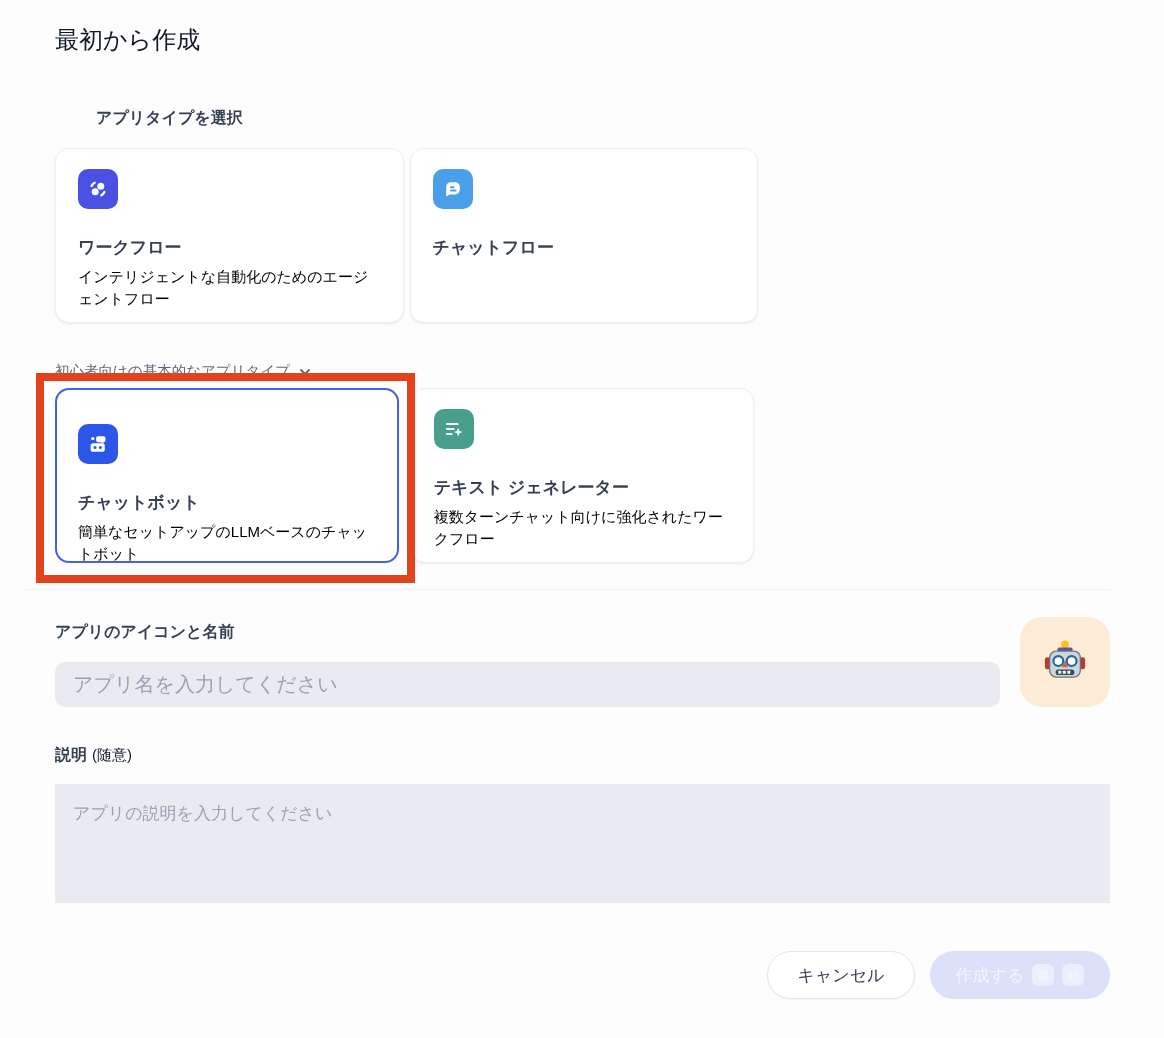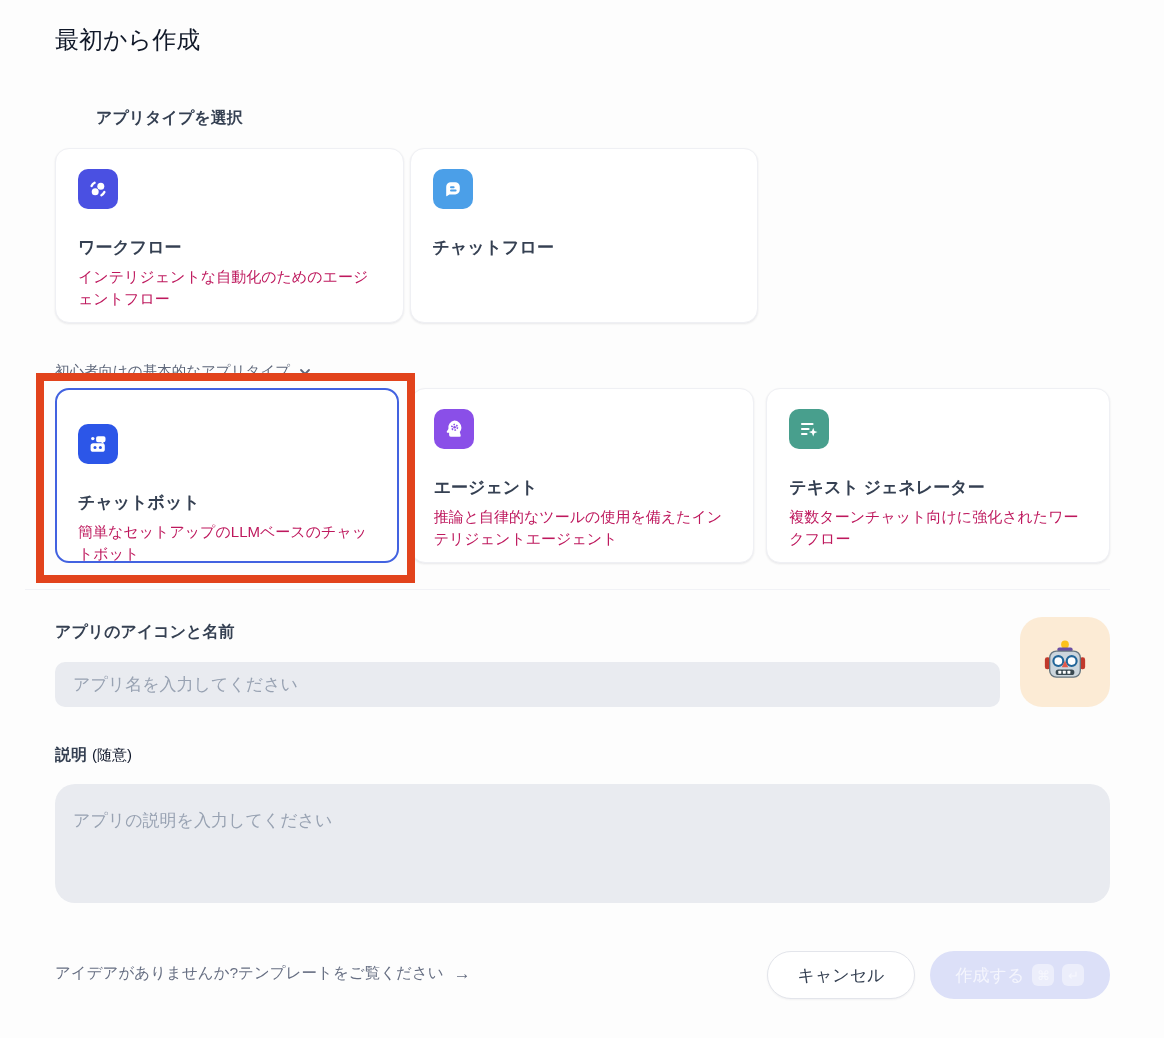--- a/index.html
+++ b/index.html
@@ -10,44 +10,44 @@
 
   .row{position:absolute;display:grid;}
   .row1{left:55px;top:148px;width:703px;grid-template-columns:1fr 1fr;gap:6px;}
   .row2{left:55px;top:388px;width:1055px;grid-template-columns:1fr 1fr 1fr;gap:12px;}
 
   .card{background:#ffffff;border:1px solid #eff0f4;border-radius:14px;height:175px;box-sizing:border-box;
         padding:20px 22px;box-shadow:0 1px 2px rgba(16,24,40,.05),0 1px 3px rgba(16,24,40,.04);cursor:pointer;}
   .card.selected{border:2px solid #4262e0;padding:34px 21px;box-shadow:none;}
   .card-icon{width:40px;height:40px;border-radius:10px;display:flex;align-items:center;justify-content:center;}
   .card-title{margin-top:27px;font-size:17px;font-weight:700;color:#354052;}
-  .card-desc{margin-top:7px;font-size:15px;line-height:22px;color:#be185d;}
+  .card-desc{margin-top:7px;font-size:15px;line-height:22px;color:#000000;}
 
   .beginner-row{position:absolute;left:55px;top:362px;display:flex;align-items:center;gap:7px;
                 font-size:14.5px;color:#5d6679;cursor:pointer;}
 
   .annotation-box{position:absolute;left:36px;top:373px;width:379px;height:210px;border:8px solid #e2431c;
                   box-sizing:border-box;pointer-events:none;z-index:5;}
 
   .divider{position:absolute;left:25px;top:589px;width:1085px;height:1px;background:#f1f2f6;}
 
   .field-label{position:absolute;font-size:16px;font-weight:700;color:#354052;}
   .name-label{left:55px;top:622px;}
   .desc-label{left:55px;top:745px;}
   .optional{font-weight:400;font-size:15px;color:#0f172a;margin-left:5px;}
 
   .name-input{position:absolute;left:55px;top:662px;width:945px;height:45px;background:#e9ebf0;border:none;
-              border-radius:10px;padding:0 18px;font-size:17px;color:#354052;box-sizing:border-box;outline:none;
+              border-radius:10px;padding:0 18px;font-size:20px;color:#354052;box-sizing:border-box;outline:none;
               font-family:"Liberation Sans",sans-serif;}
   .name-input::placeholder{color:#98a2b2;}
   .app-icon{position:absolute;left:1020px;top:617px;width:90px;height:90px;background:#fcebd5;border-radius:22px;
             display:flex;align-items:center;justify-content:center;cursor:pointer;border:none;}
 
   .desc-textarea{position:absolute;left:55px;top:784px;width:1055px;height:119px;background:#e9ebf0;border:none;
-                 border-radius:20px;padding:25px 18px;font-size:17px;color:#354052;box-sizing:border-box;resize:none;
+                 border-radius:0;padding:18px 18px;font-size:17px;color:#354052;box-sizing:border-box;resize:none;
                  outline:none;font-family:"Liberation Sans",sans-serif;}
   .desc-textarea::placeholder{color:#98a2b2;}
 
   .footer-link{position:absolute;left:55px;top:963px;display:flex;align-items:center;gap:10px;
                font-size:15.5px;color:#676f83;cursor:pointer;}
   .footer-arrow{font-size:17px;color:#676f83;}
 
   .btn{position:absolute;top:951px;height:48px;border-radius:24px;font-size:17px;box-sizing:border-box;
        display:flex;align-items:center;justify-content:center;font-family:"Liberation Sans",sans-serif;}
   .cancel-btn{left:767px;width:148px;background:#ffffff;border:1px solid #e3e5eb;color:#354052;cursor:pointer;
@@ -110,31 +110,20 @@
           <path d="M12 4.2 h5.6 a1.9 1.9 0 0 1 1.9 1.9 v2.2 a1.9 1.9 0 0 1 -1.9 1.9 h-0.4 l0.5 1.8 -2.7 -1.8 H12 a1.9 1.9 0 0 1 -1.9 -1.9 V6.1 a1.9 1.9 0 0 1 1.9 -1.9 z" fill="#fff"></path>
           <rect x="4.6" y="11.2" width="14.2" height="8.6" rx="2.6" fill="#fff"></rect>
           <circle cx="9" cy="15.5" r="1.5" fill="#2c56e8"></circle>
           <circle cx="14.4" cy="15.5" r="1.5" fill="#2c56e8"></circle>
         </svg>
       </div>
       <div class="card-title">チャットボット</div>
       <div class="card-desc">簡単なセットアップのLLMベースのチャットボット</div>
     </div>
 
-    <div class="card">
-      <div class="card-icon" style="background: rgb(138, 79, 232);">
-        <svg width="24" height="24" viewBox="0 0 24 24">
-          <path d="M12.4 3.6 a7 7 0 0 1 7 7 c0 1.7 -.6 3.2 -1.6 4.5 l.9 3.1 a1.2 1.2 0 0 1 -1.2 1.5 H8.7 a1.6 1.6 0 0 1 -1.6 -1.6 v-2.3 H5.7 a1 1 0 0 1 -.8 -1.6 l1.5 -2.2 a7 7 0 0 1 6 -8.4 z" fill="#fff"></path>
-          <circle cx="12.6" cy="10.3" r="1.3" fill="#8a4fe8"></circle>
-          <circle cx="12.6" cy="10.3" r="2.8" fill="none" stroke="#8a4fe8" stroke-width="1.7" stroke-dasharray="1.5 1.43"></circle>
-        </svg>
-      </div>
-      <div class="card-title">エージェント</div>
-      <div class="card-desc">推論と自律的なツールの使用を備えたインテリジェントエージェント</div>
-    </div>
 
     <div class="card">
       <div class="card-icon" style="background: rgb(72, 159, 141);">
         <svg width="24" height="24" viewBox="0 0 24 24">
           <g stroke="#fff" stroke-width="2.2" stroke-linecap="round">
             <line x1="5" y1="7" x2="15.5" y2="7"></line>
             <line x1="5" y1="12" x2="11.5" y2="12"></line>
             <line x1="5" y1="17" x2="9.5" y2="17"></line>
           </g>
           <path d="M16.2 10.8 l1.2 3.1 3.1 1.2 -3.1 1.2 -1.2 3.1 -1.2 -3.1 -3.1 -1.2 3.1 -1.2 z" fill="#fff"></path>
@@ -168,24 +157,20 @@
         <rect x="19.8" y="24.6" width="2.2" height="2.2" rx="0.4" fill="#fff"></rect>
       </svg>
     </span>
   </button>
 
   <div class="field-label desc-label">
     <span>説明</span><span class="optional">(随意)</span>
   </div>
   <textarea class="desc-textarea" placeholder="アプリの説明を入力してください" style=""></textarea>
 
-  <div class="footer-link">
-    <span>アイデアがありませんか?テンプレートをご覧ください</span>
-    <span class="footer-arrow">→</span>
-  </div>
 
   <button class="btn create-btn" disabled="">
     <span>作成する</span>
     <span class="kbd">⌘</span>
     <span class="kbd">↵</span>
   </button>
 
   <button class="btn cancel-btn">キャンセル</button>
 
 </div>

